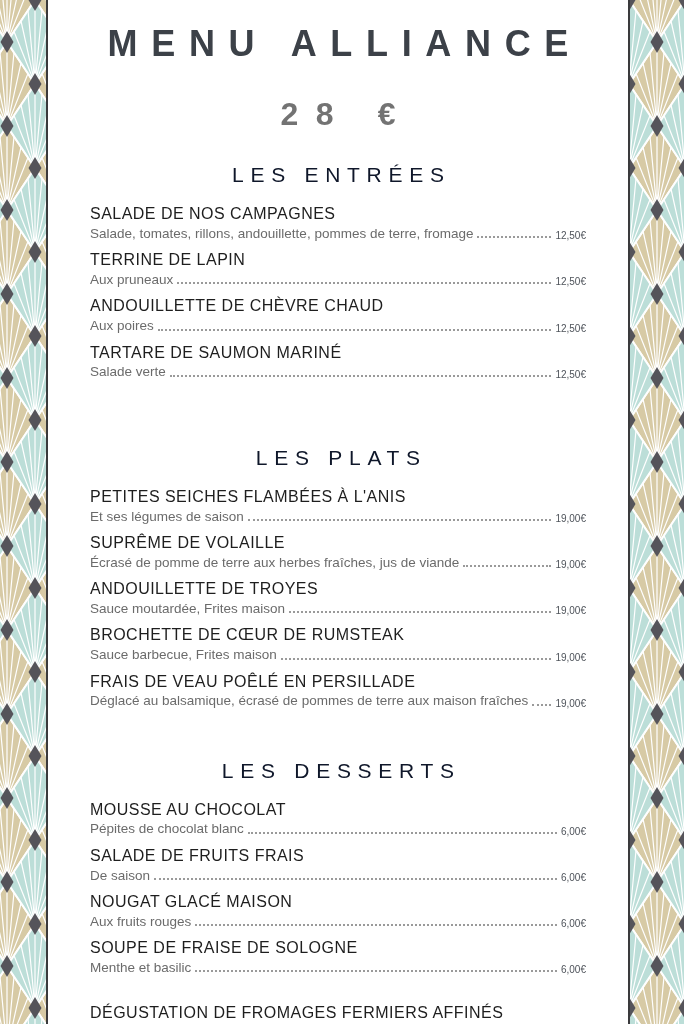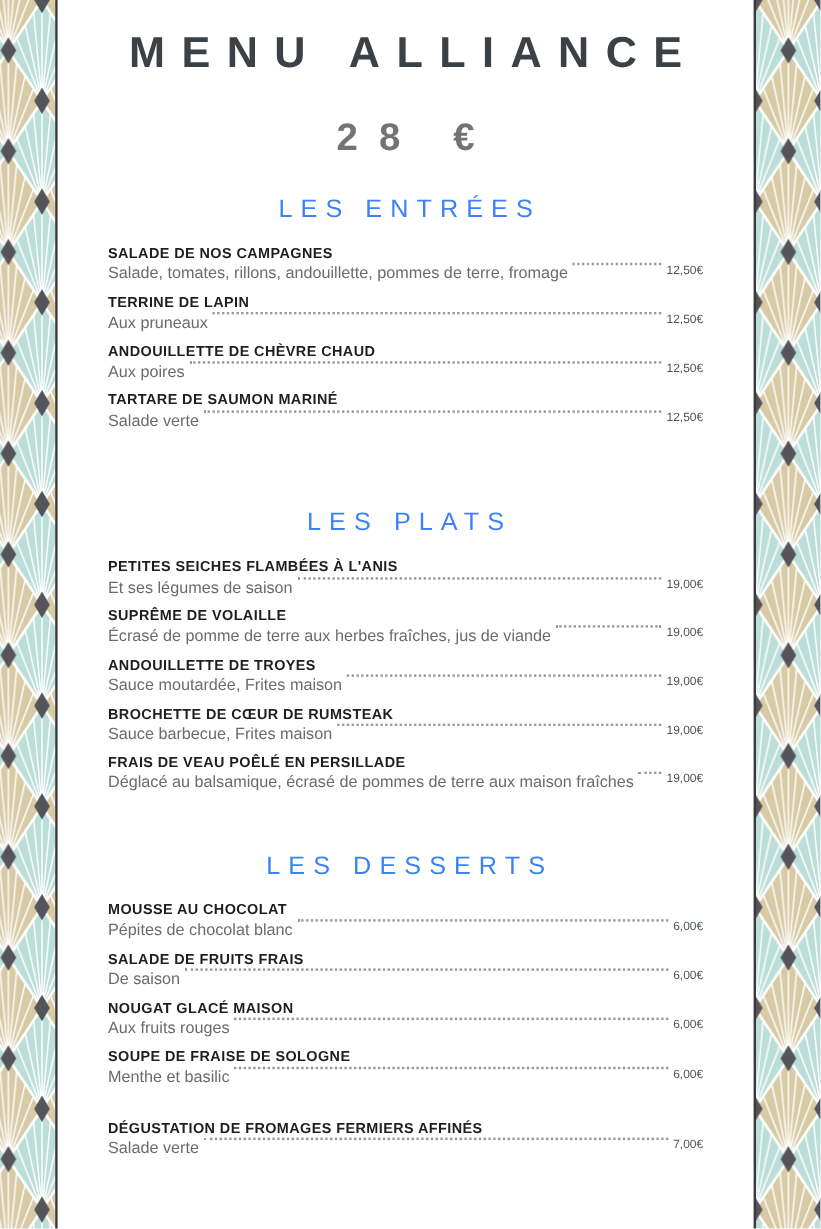--- a/index.html
+++ b/index.html
@@ -22,26 +22,26 @@
               text-align:center;color:#3c4148;line-height:1;}
   .menu-price{font-size:32px;font-weight:600;letter-spacing:0.55em;margin-right:-0.55em;
               text-align:center;color:#737373;line-height:1;margin-top:36px;}
 
   .section{margin-top:0;}
   .gap-0{margin-top:32px;}
   .gap-1{margin-top:64px;}
   .gap-2{margin-top:48px;}
   .gap-3{margin-top:26px;}
   .section-heading{font-size:21px;font-weight:400;letter-spacing:0.32em;margin-right:-0.32em;
-                   text-align:center;color:#3b82f6;line-height:1.2;margin-bottom:16px;}
+                   text-align:center;color:#0f172a;line-height:1.2;margin-bottom:16px;}
 
   .item{margin-bottom:7px;}
-  .item-name{font-size:12px;font-weight:700;color:#1e1e1e;letter-spacing:0.03em;
+  .item-name{font-size:16px;font-weight:400;color:#1e1e1e;letter-spacing:0.03em;
              line-height:1.35;}
-  .item-line{display:flex;align-items:flex-start;}
+  .item-line{display:flex;align-items:flex-end;}
   .item-desc{font-size:13.5px;color:#6b6b6b;line-height:1.3;white-space:nowrap;}
   .leader{flex:1;border-bottom:2px dotted #9a9a9a;margin:0 4px 4px 4px;min-width:12px;}
   .item-price{font-size:10px;color:#4e535a;line-height:1.3;white-space:nowrap;}
 </style>
 </head>
 <body>
 
 <div class="page">
 
   <svg class="deco-border deco-left" width="46" height="1024" xmlns="http://www.w3.org/2000/svg">

